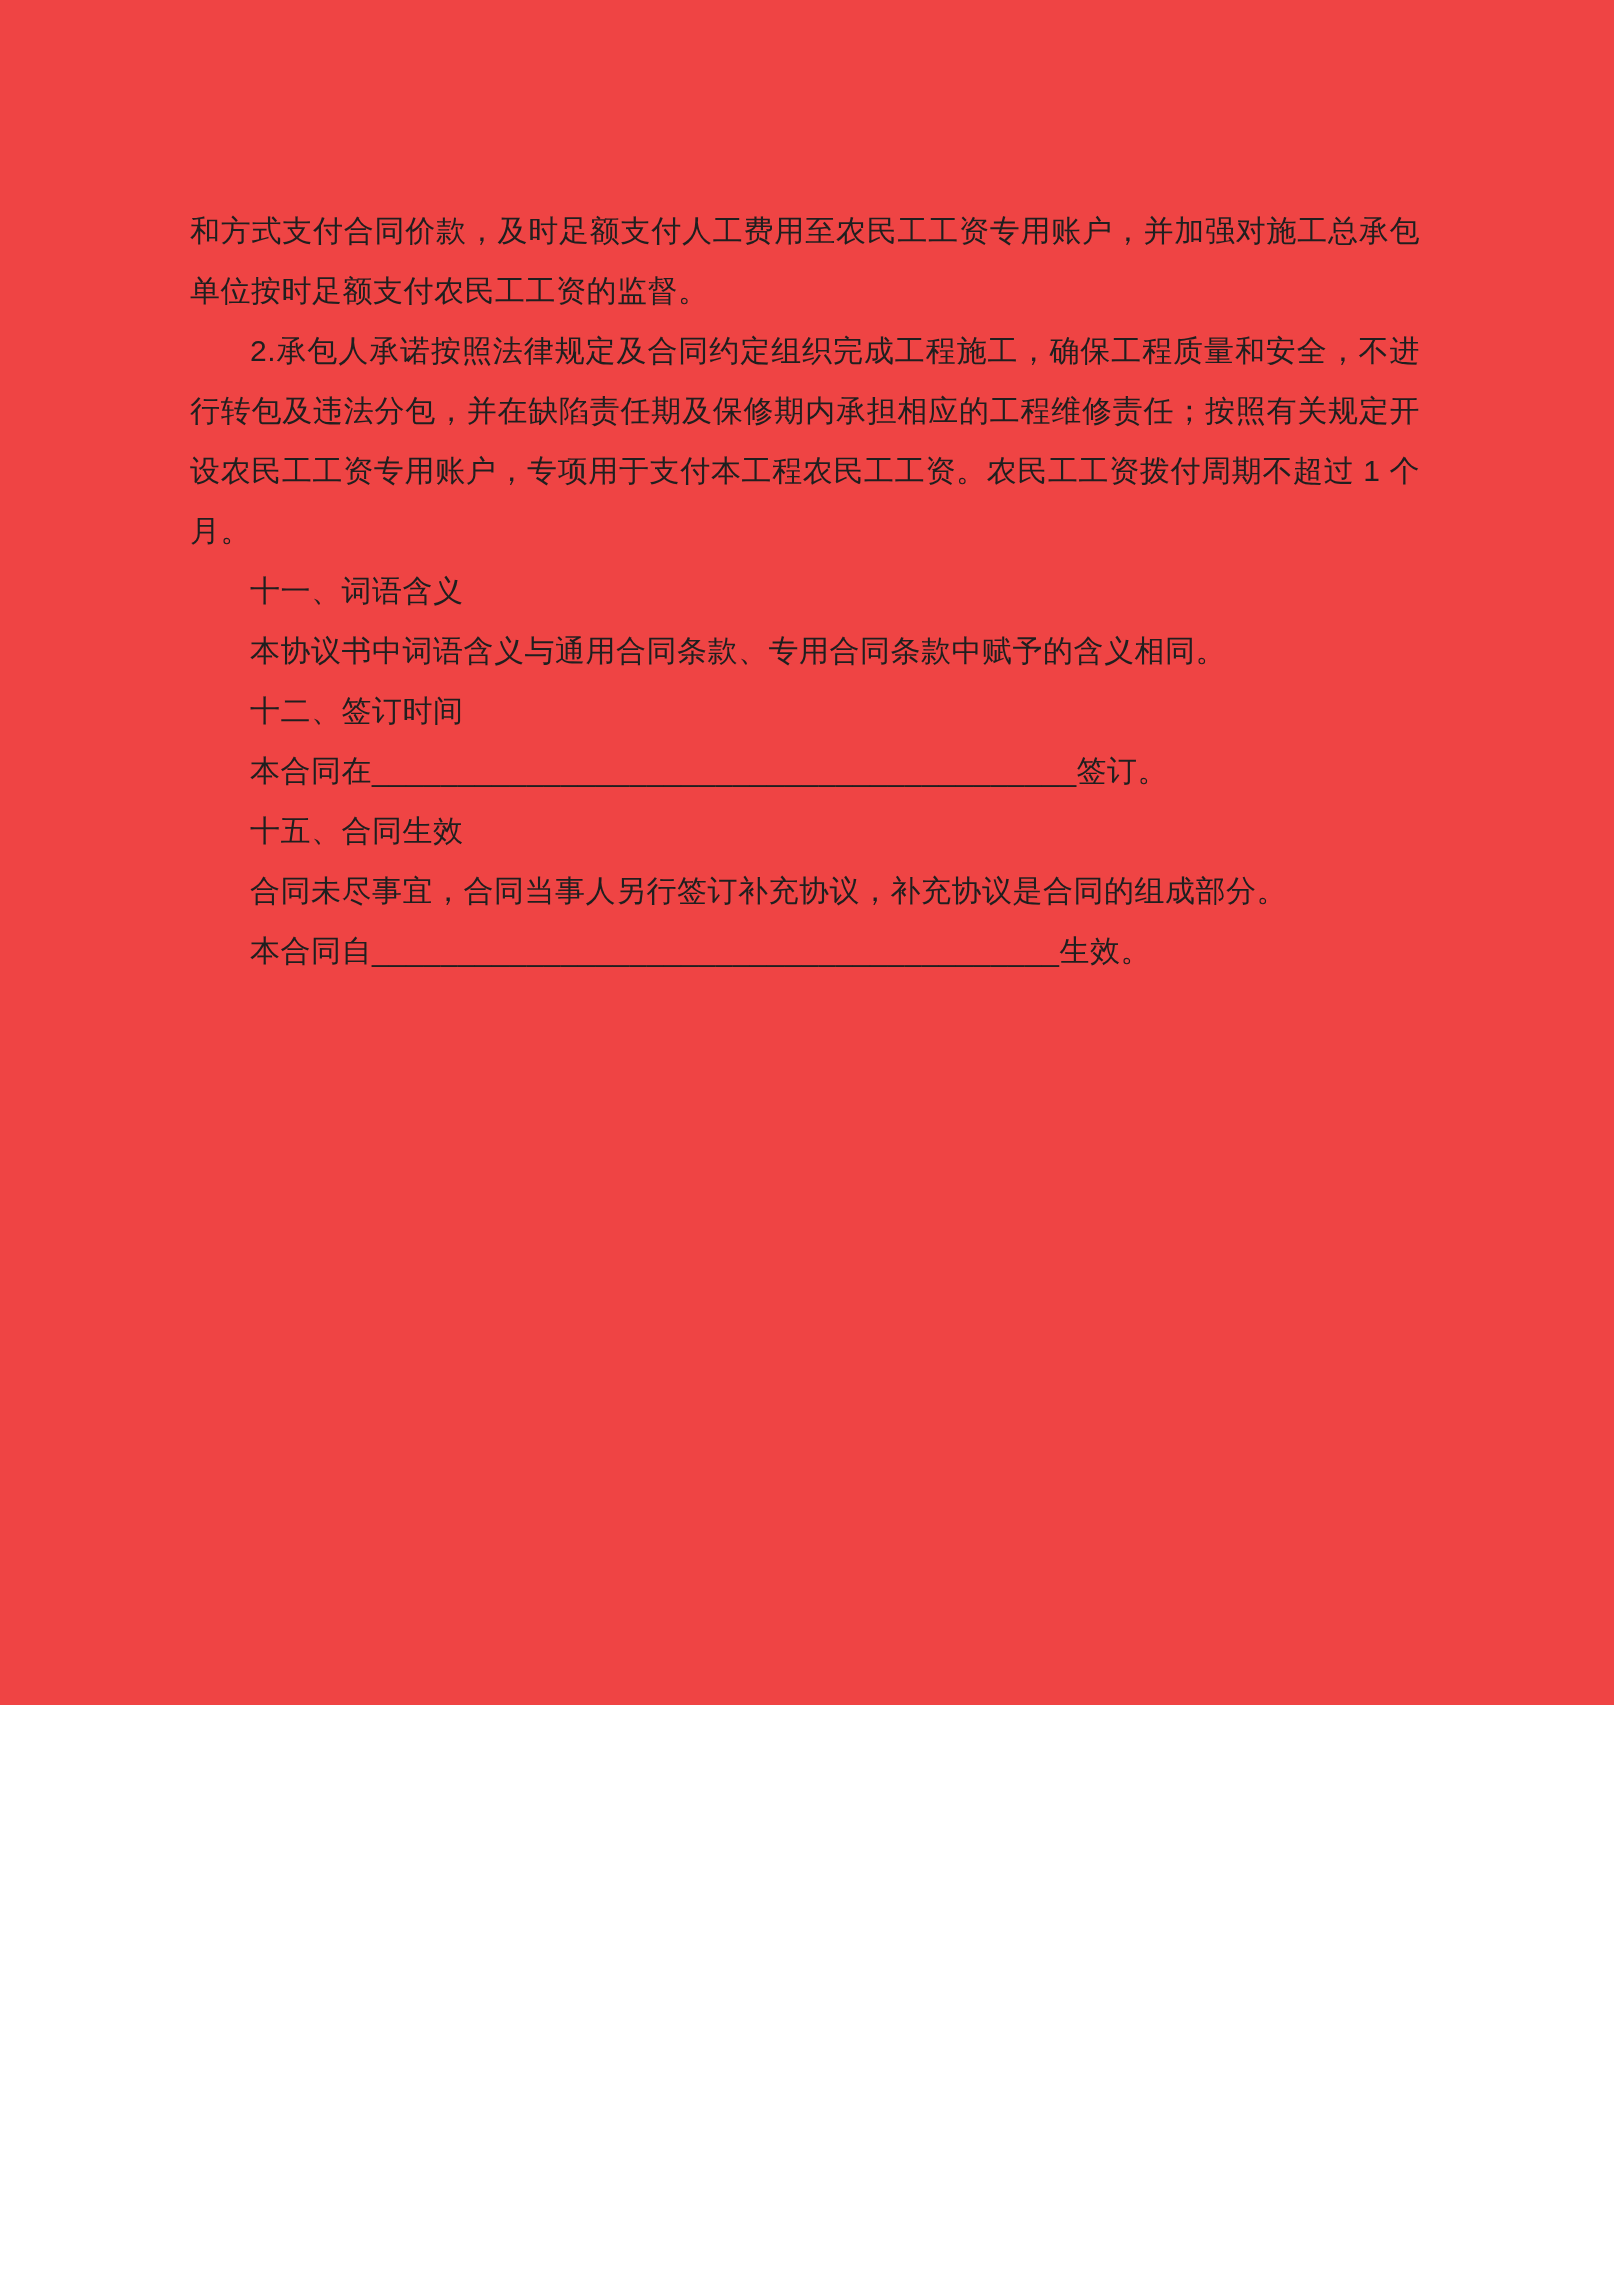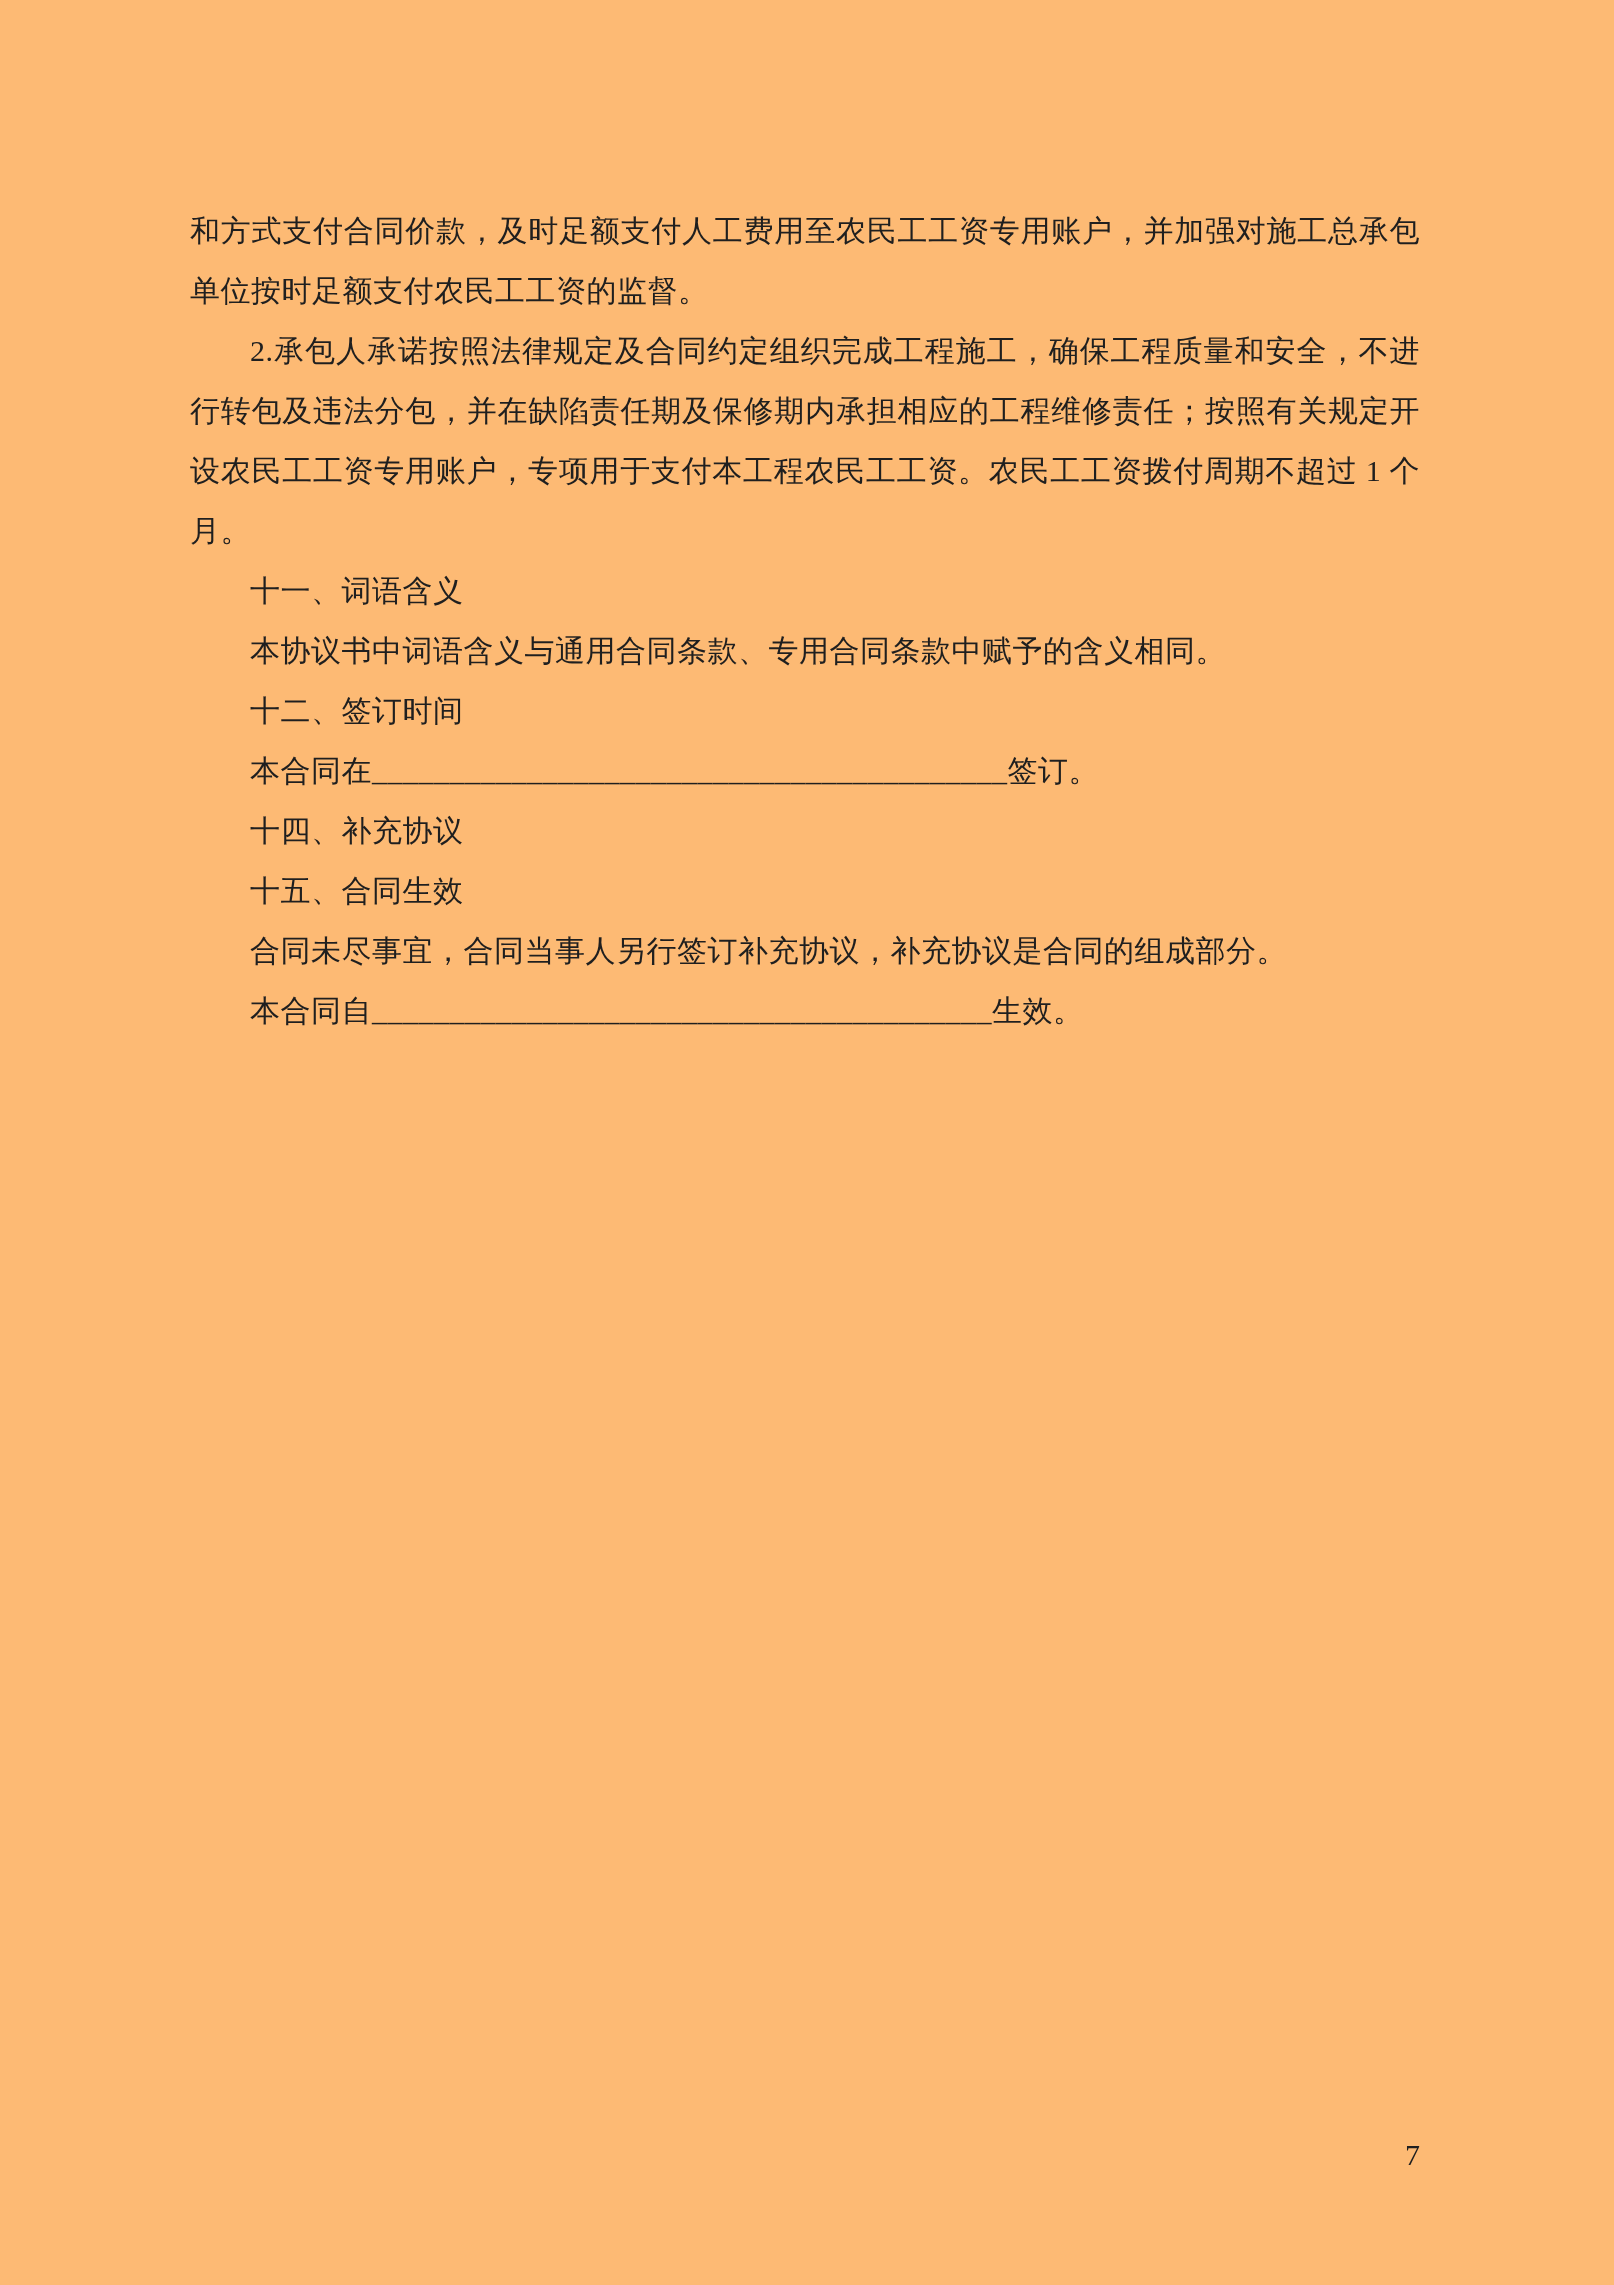--- a/index.html
+++ b/index.html
@@ -3,23 +3,23 @@
 <meta charset="utf-8">
 <style>
   html, body {
     margin: 0;
     padding: 0;
     background: #ffffff;
   }
   .page {
     position: relative;
     width: 1615px;
-    height: 2285px;
-    background: #fdba74;
-    font-family: Liberation Serif, serif;
+    height: 1705px;
+    background: #ef4444;
+    font-family: Liberation Sans, sans-serif;
     color: #1f1f1f;
     overflow: hidden;
   }
   .content {
     position: absolute;
     left: 190px;
     top: 201px;
     width: 1230px;
   }
   .content p {
@@ -51,21 +51,20 @@
 <body>
 
 <div class="page">
   <div class="content">
     <p>和方式支付合同价款，及时足额支付人工费用至农民工工资专用账户，并加强对施工总承包单位按时足额支付农民工工资的监督。</p>
     <p class="indent">2.承包人承诺按照法律规定及合同约定组织完成工程施工，确保工程质量和安全，不进行转包及违法分包，并在缺陷责任期及保修期内承担相应的工程维修责任；按照有关规定开设农民工工资专用账户，专项用于支付本工程农民工工资。农民工工资拨付周期不超过 1 个月。</p>
     <p class="indent">十一、词语含义</p>
     <p class="indent">本协议书中词语含义与通用合同条款、专用合同条款中赋予的含义相同。</p>
     <p class="indent">十二、签订时间</p>
     <p class="indent blankline">本合同在_________________________________________签订。</p>
-    <p class="indent">十四、补充协议</p>
     <p class="indent">十五、合同生效</p>
     <p class="indent">合同未尽事宜，合同当事人另行签订补充协议，补充协议是合同的组成部分。</p>
     <p class="indent blankline">本合同自________________________________________生效。</p>
   </div>
 
   <div class="footer">
     <span>7</span>
   </div>
 </div>
 

